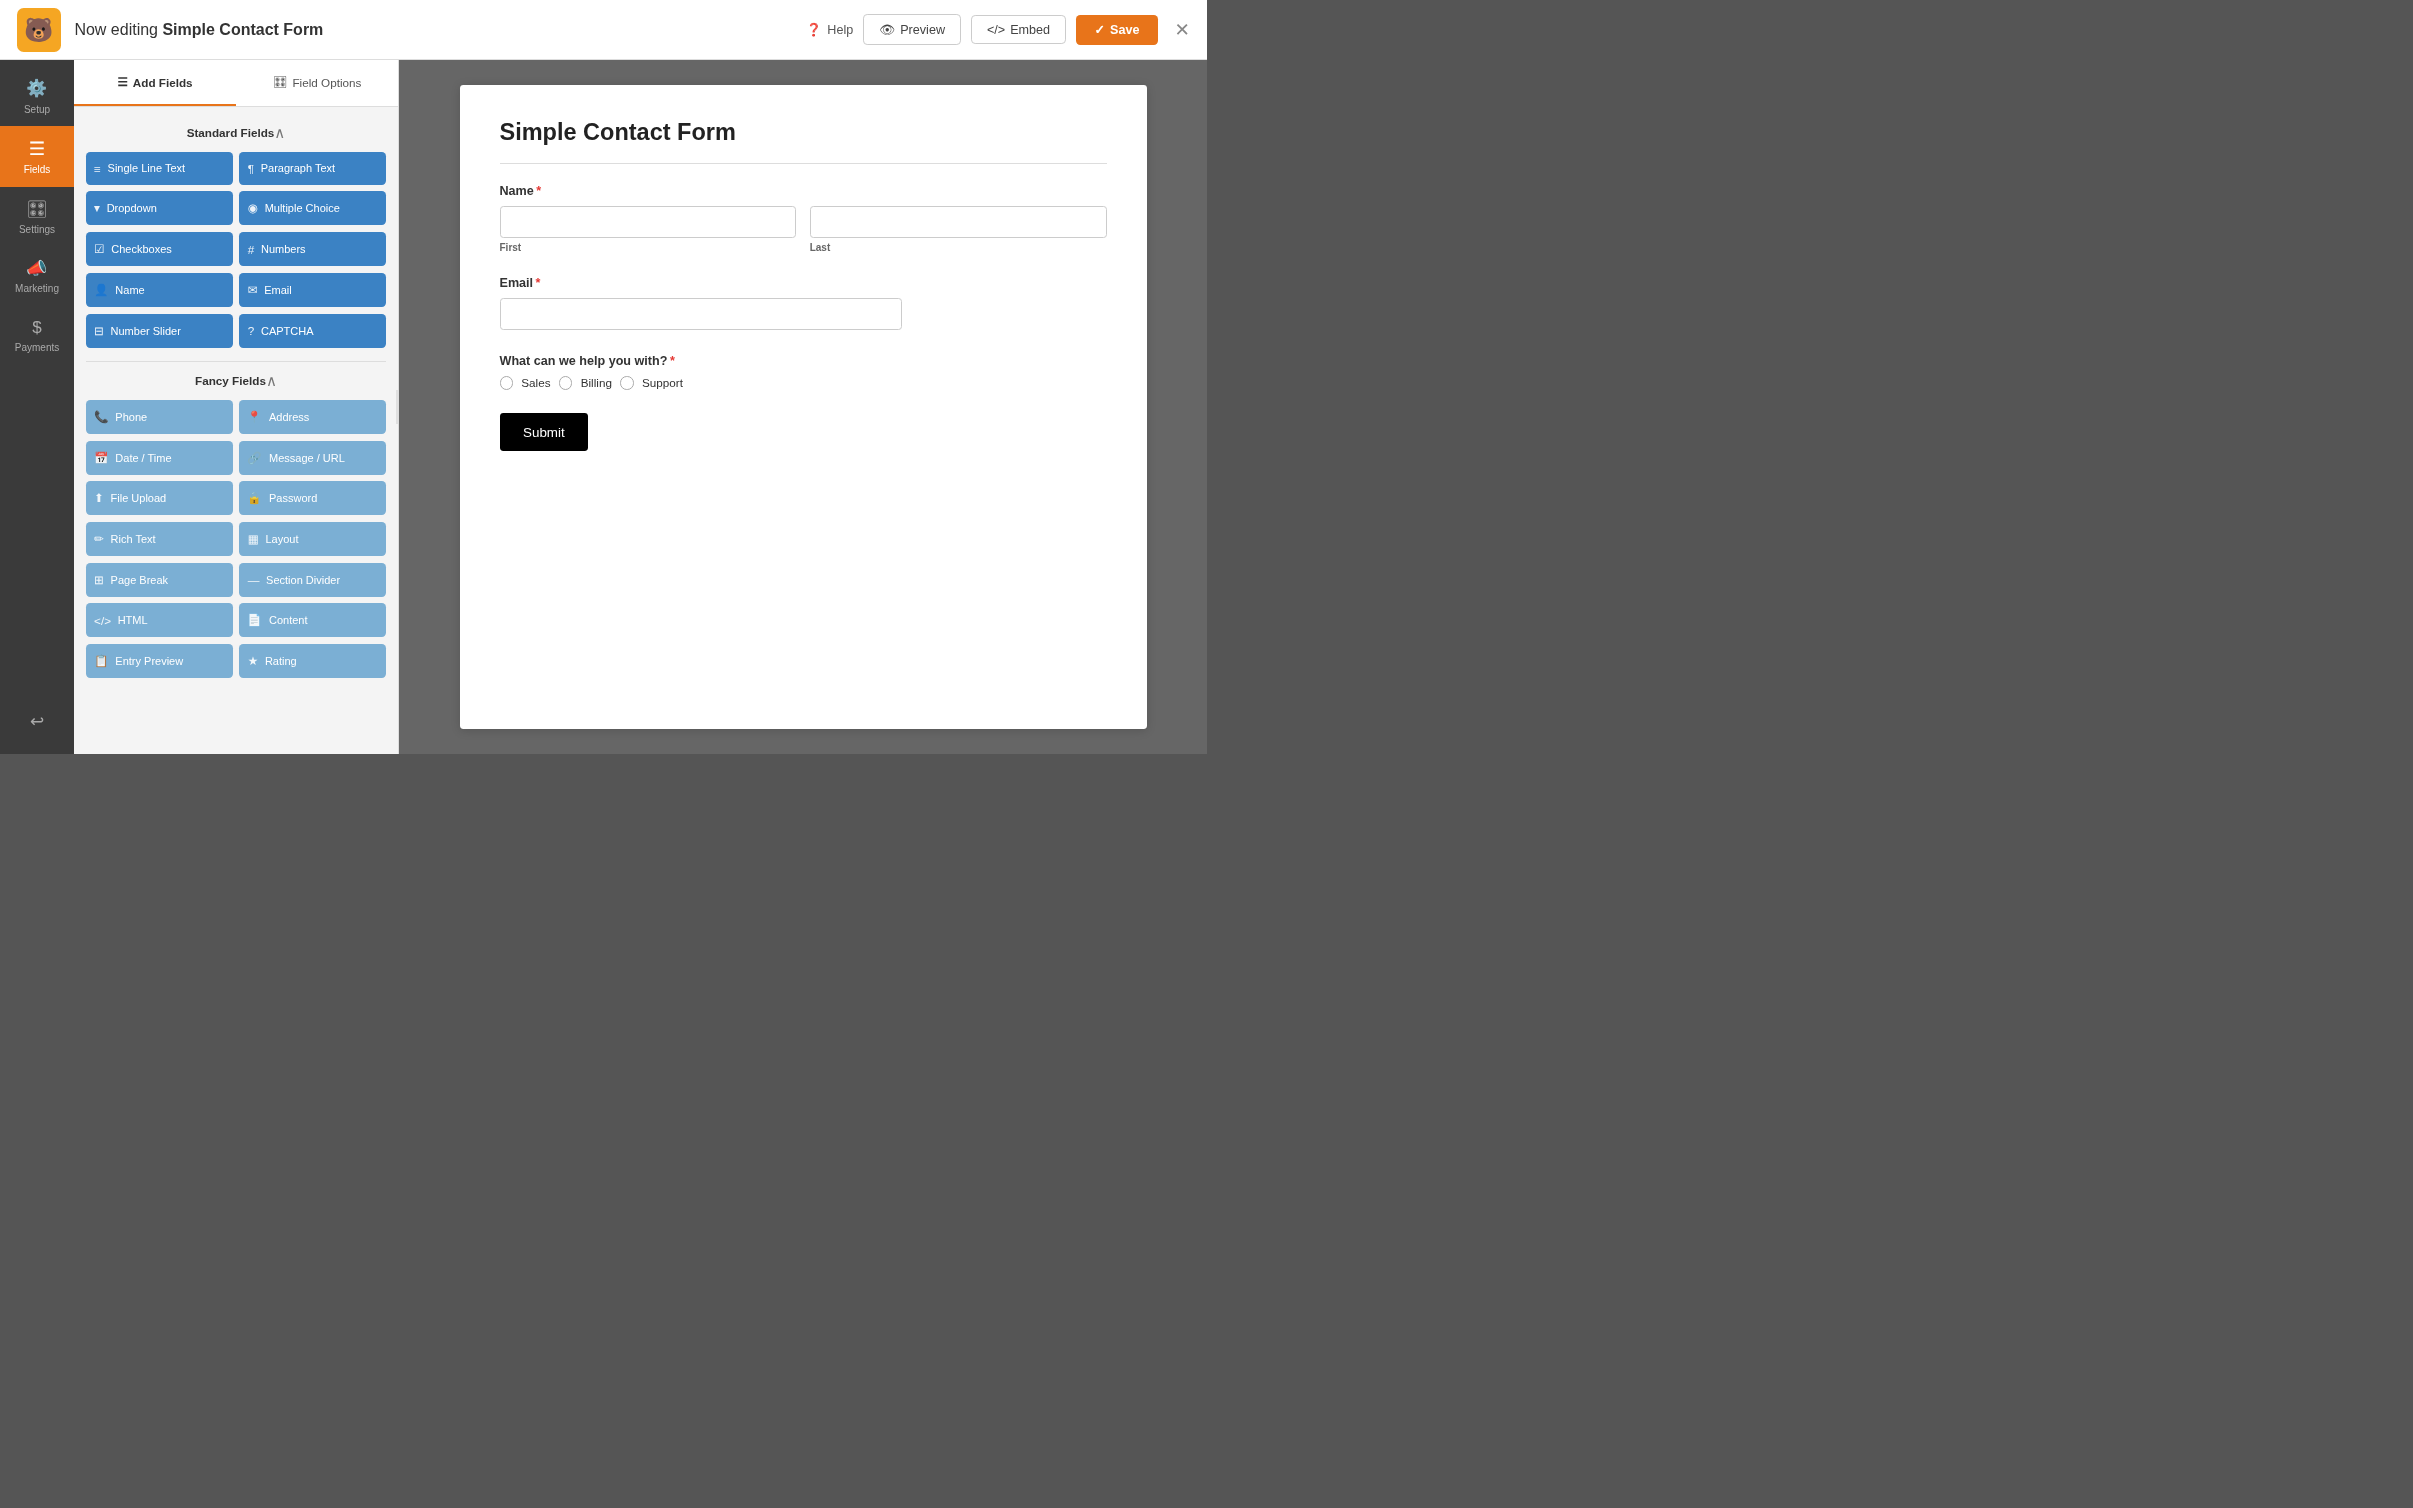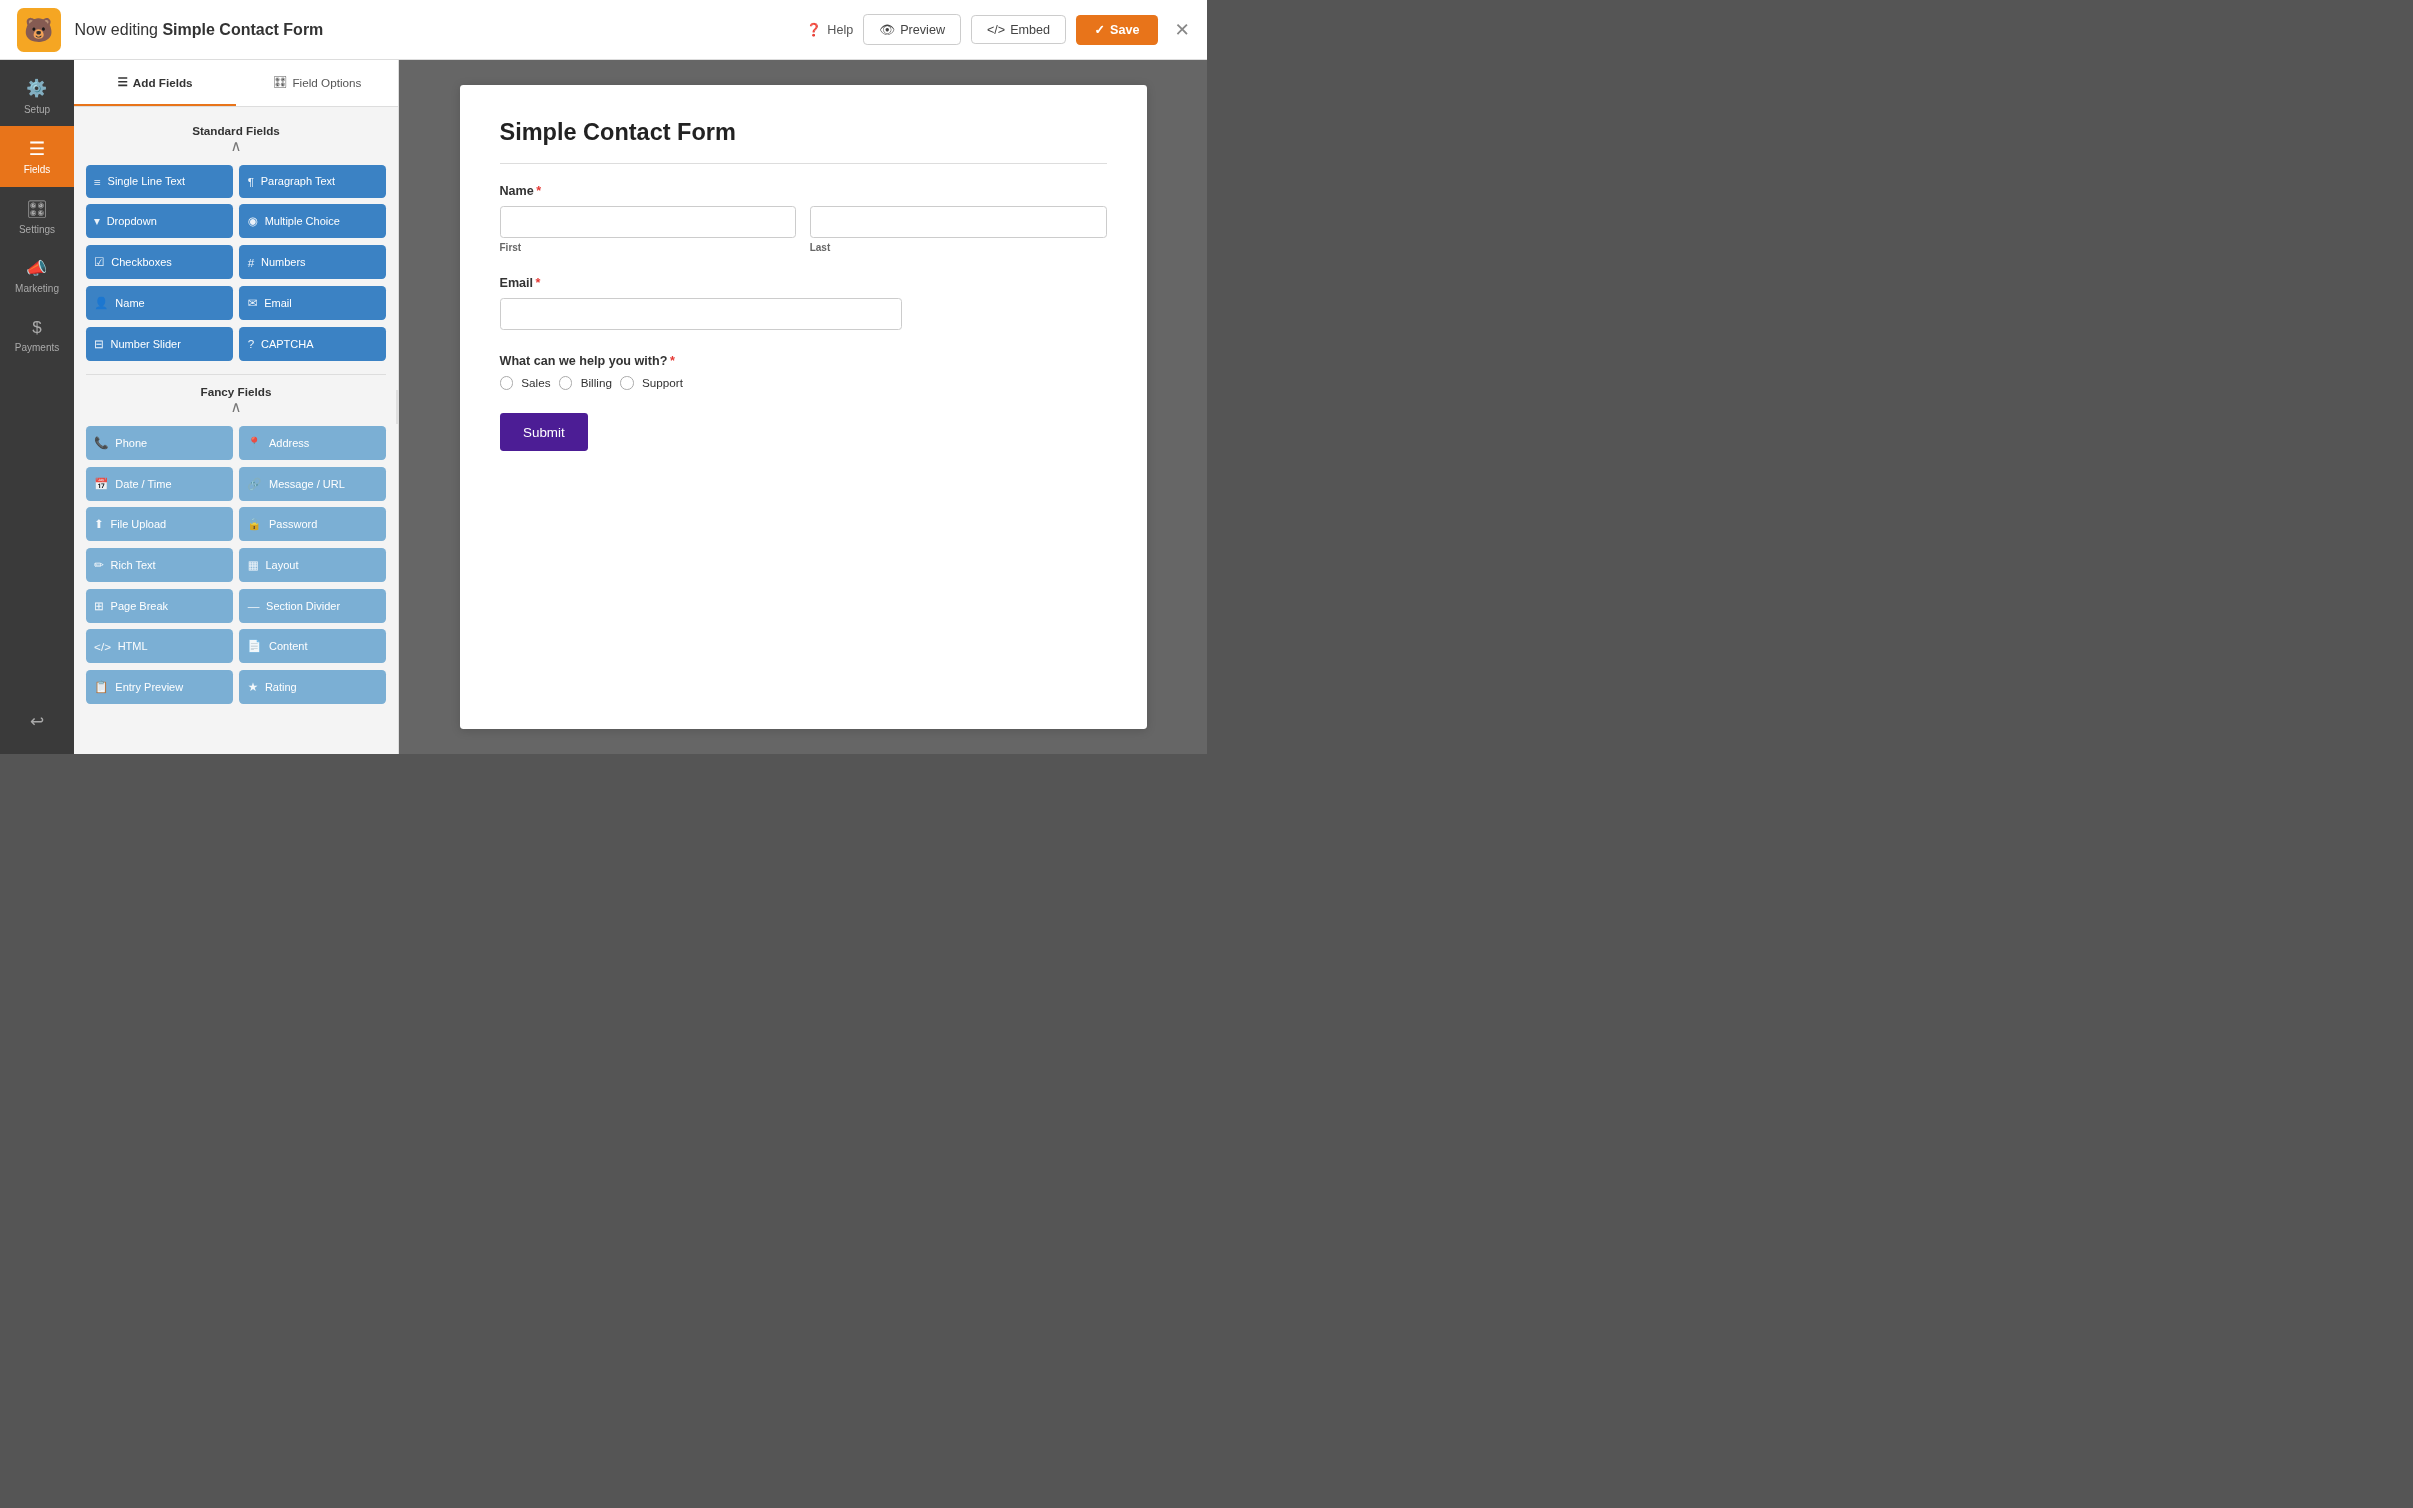--- a/index.html
+++ b/index.html
@@ -104,21 +104,21 @@
       font-size: 11.7px; color: #555;
       display: flex; align-items: center; justify-content: center; gap: 5px;
       border-bottom: 2.5px solid transparent;
     }
     .panel-tab.active { border-bottom-color: #e8741a; color: #333; font-weight: 600; }
 
     #fields-panel .panel-body { overflow-y: auto; flex: 1; padding: 13.4px 11.7px; }
 
     .section-header {
       display: flex; align-items: center; justify-content: center;
-      margin-bottom: 10px; margin-top: 3.4px; flex-direction: column;
+      margin-bottom: 10px; margin-top: 3.4px;
     }
     .section-title { font-size: 11.7px; font-weight: 600; color: #333; }
     .section-toggle { cursor: pointer; font-size: 15px; color: #777; }
 
     .fields-grid {
       display: grid;
       grid-template-columns: 1fr 1fr;
       gap: 6.7px;
       margin-bottom: 13.4px;
     }
@@ -201,21 +201,21 @@
       border: 1.7px solid #aaa; flex-shrink: 0;
     }
 
     .form-textarea {
       width: 100%; padding: 8.4px 10px;
       border: 1.3px solid #ccc; border-radius: 3.4px;
       font-size: 11.7px; min-height: 84px; resize: vertical;
     }
 
     .submit-btn {
-      background: #4c1d95; color: #fff; border: none;
+      background: #000000; color: #fff; border: none;
       padding: 11.7px 23.5px; border-radius: 3.4px;
       font-size: 13.4px; cursor: pointer; font-weight: 500;
     }
 
     
     ::-webkit-scrollbar { width: 5px; }
     ::-webkit-scrollbar-track { background: #f0f0f0; }
     ::-webkit-scrollbar-thumb { background: #bbb; border-radius: 2.5px; }
   </style>
 </head>

